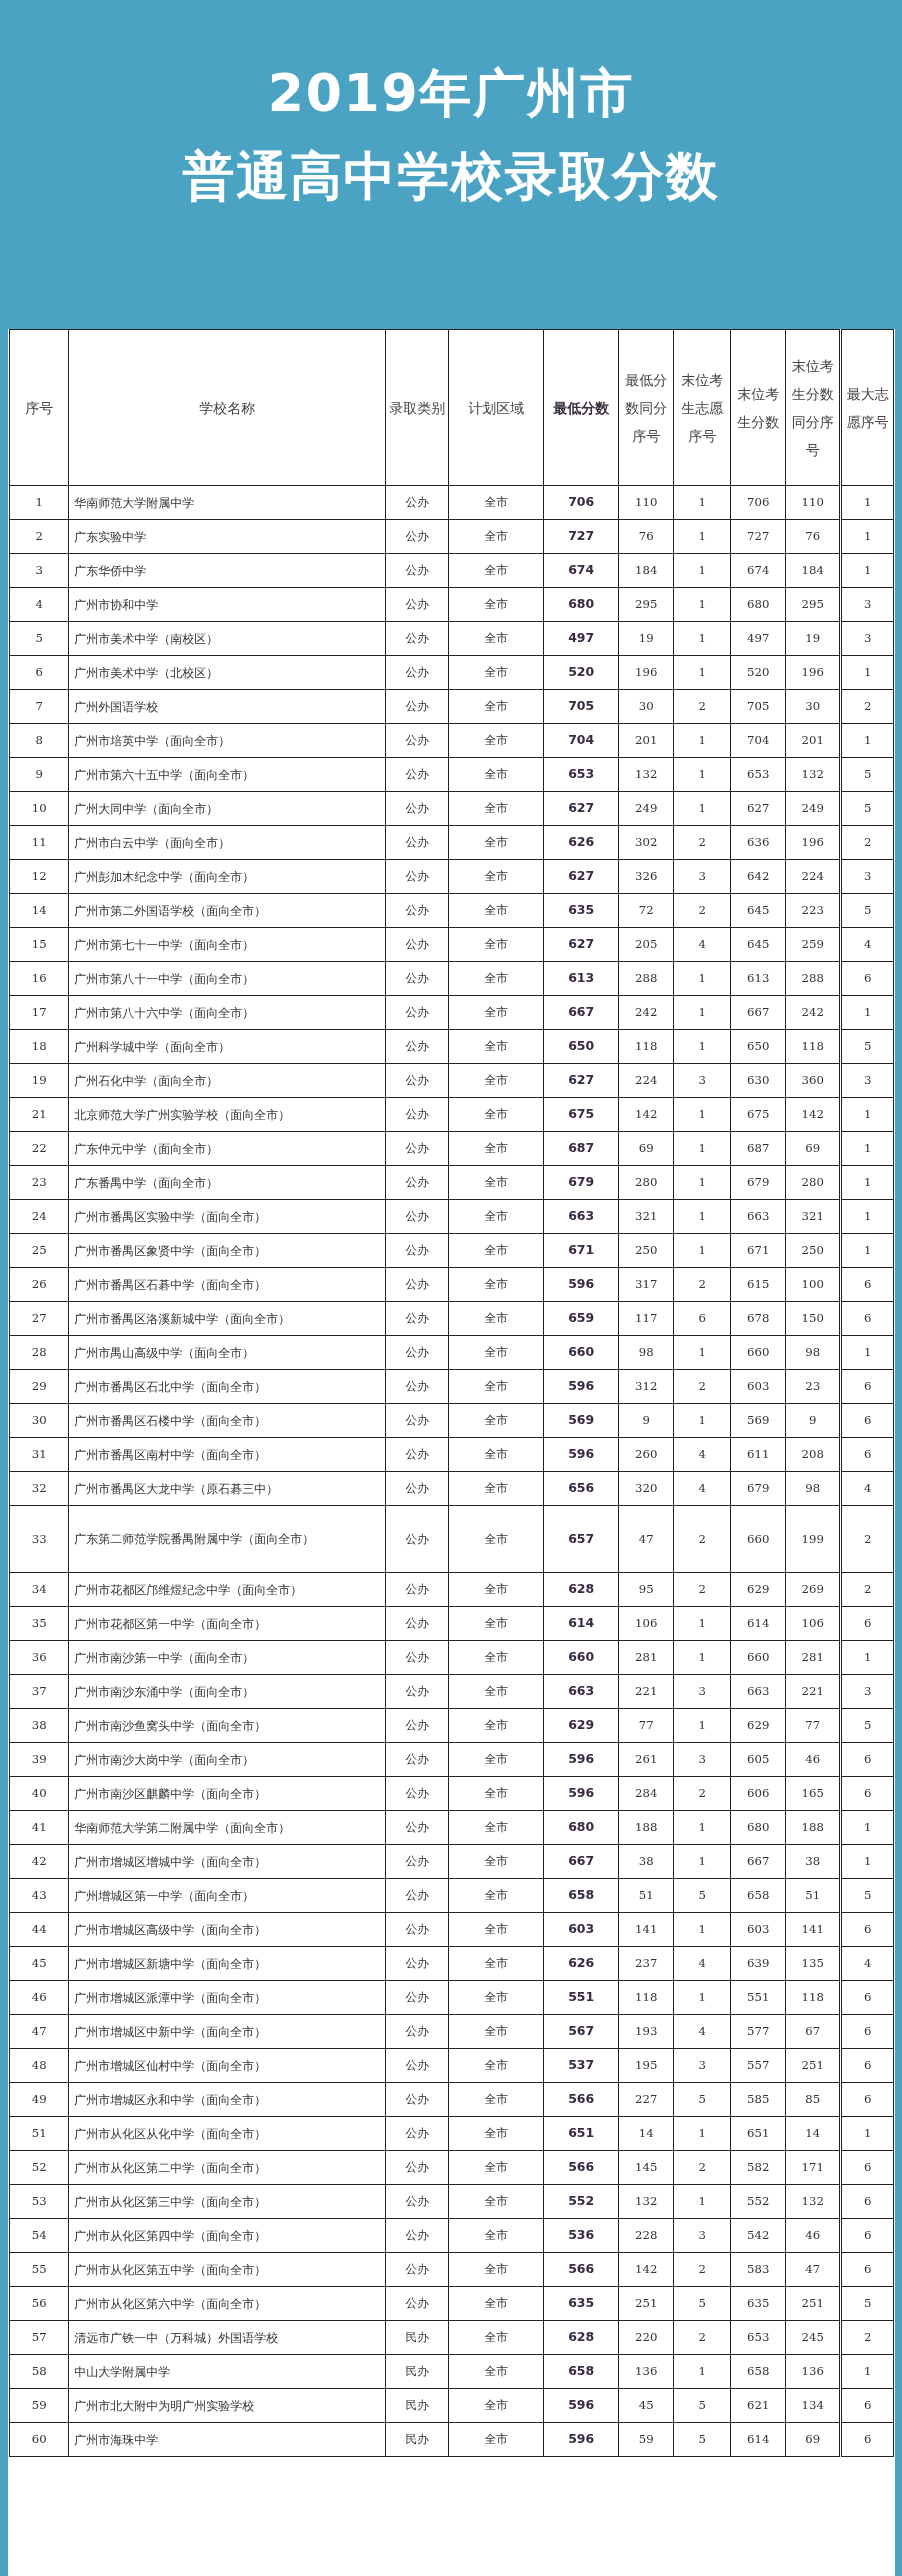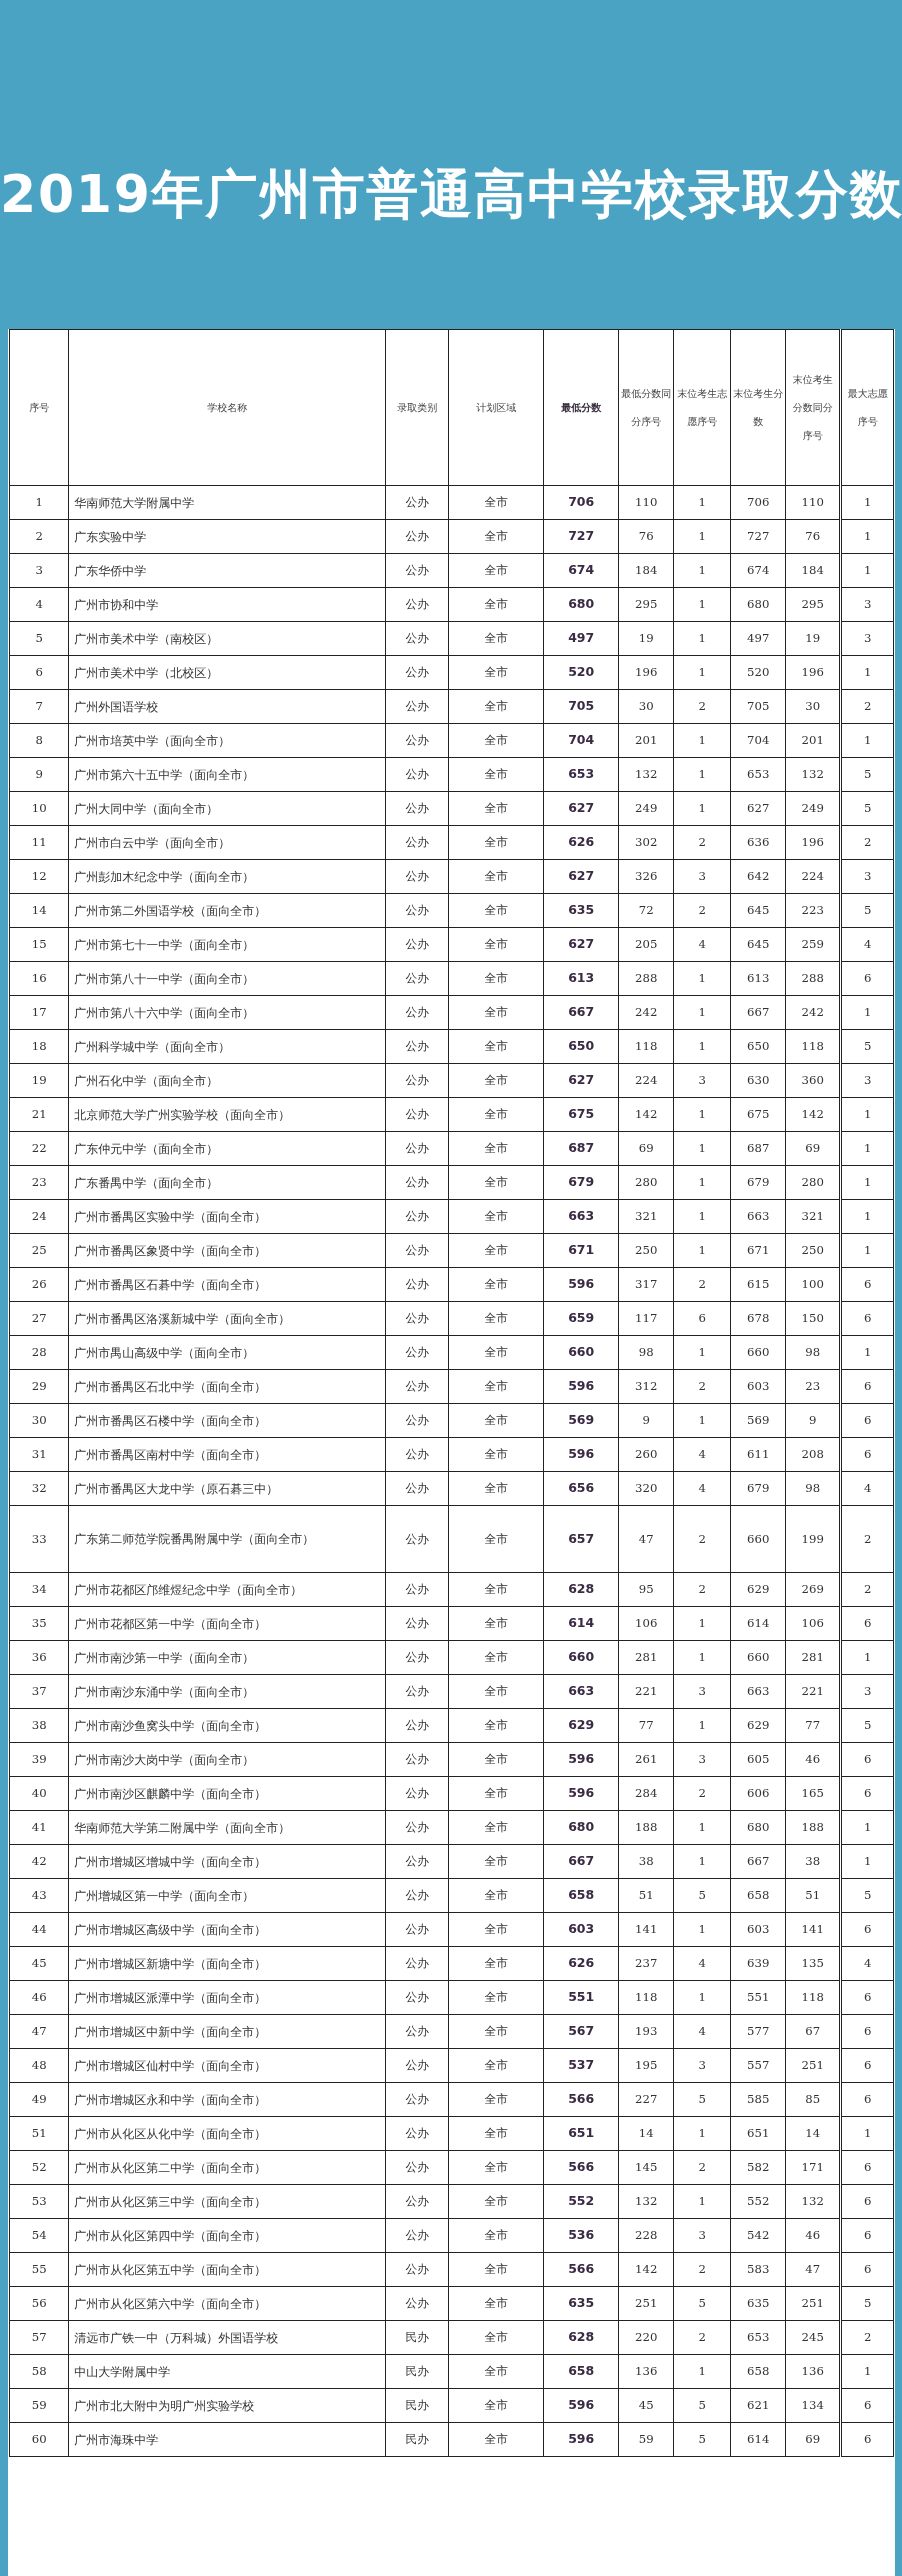--- a/index.html
+++ b/index.html
@@ -7,26 +7,27 @@
     width: 902px;
     height: 2576px;
     background: #4aa3c3;
     overflow: hidden;
     font-family: "DejaVu Sans", "Liberation Sans", sans-serif;
   }
   .banner {
     height: 329px;
     background: #4aa3c3;
     display: flex;
-    flex-direction: row;
+    flex-direction: column;
     align-items: center;
     justify-content: flex-start;
     padding-top: 60px;
     box-sizing: border-box;
     color: #ffffff;
+    gap: 16px;
   }
   .banner .line {
     font-weight: bold;
     font-size: 52px;
     line-height: 67px;
     letter-spacing: 1.7px;
     white-space: nowrap;
   }
   .sheet {
     position: absolute;
@@ -49,21 +50,21 @@
     vertical-align: middle;
     font-family: "DejaVu Serif", "Liberation Serif", serif;
     font-size: 11.7px;
     color: #333;
     padding: 0 1.7px;
     line-height: 16.7px;
   }
   th {
     font-weight: normal;
     font-family: "DejaVu Sans", "Liberation Sans", sans-serif;
-    font-size: 10px;
+    font-size: 14px;
     color: #444;
     line-height: 28px;
     height: 155px;
   }
   th.strong { font-weight: bold; color: #3a2f3f; }
   td.name {
     text-align: left;
     padding-left: 5px;
     font-family: Liberation Serif, serif;
     font-size: 12px;

